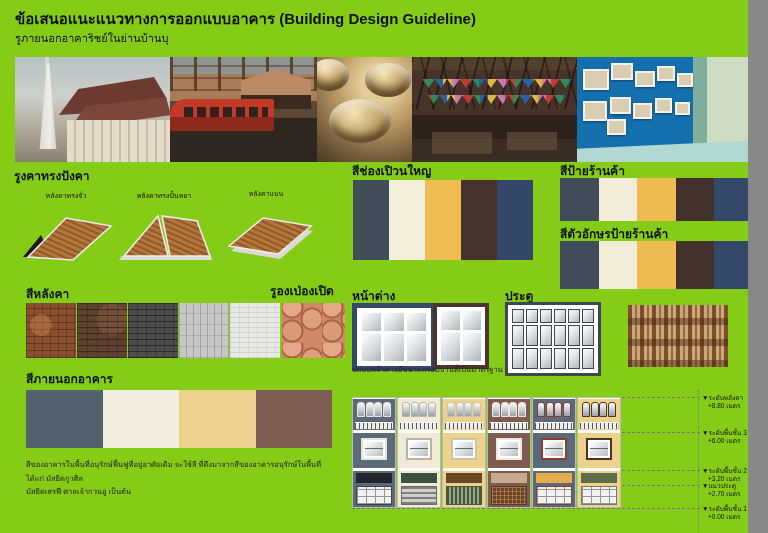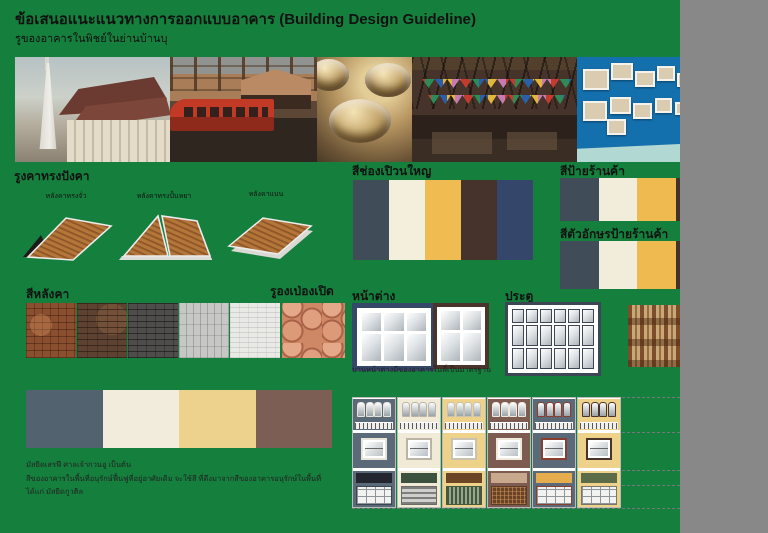--- a/index.html
+++ b/index.html
@@ -1,16 +1,16 @@
 <!DOCTYPE html>
 <html><head>
 <meta charset="utf-8">
 <style>
   html,body{margin:0;padding:0;background:#888;}
-  .canvas{position:relative;width:680px;height:533px;background:#15803d;overflow:hidden;
+  .canvas{position:relative;width:748px;height:533px;background:#84cc16;overflow:hidden;
           font-family:"Liberation Sans","DejaVu Sans",sans-serif;color:#111;}
   .abs{position:absolute;}
   .h1{font-size:15px;font-weight:bold;}
   .h2{font-size:11px;}
   .sec{font-size:12px;font-weight:bold;}
   .cap{font-size:7.5px;line-height:1.8;color:#222;}
 
   
   .photos{left:15px;top:57px;width:738px;height:105px;display:flex;}
   .photo{position:relative;height:105px;overflow:hidden;flex:none;}
@@ -89,21 +89,21 @@
   .sh-green-stripes{background:repeating-linear-gradient(90deg,#45573f 0 2px,#95a68c 2px 4px);}
   .sh-brown-check{background-color:#6a4226;background-image:repeating-linear-gradient(90deg,rgba(220,160,100,.5) 0 1px,transparent 1px 4px),repeating-linear-gradient(0deg,rgba(220,160,100,.4) 0 1px,transparent 1px 4px);}
   .lvl-label{position:absolute;left:350px;width:66px;font-size:6.5px;line-height:1.25;color:#111;}
 </style>
 </head>
 <body>
 
 <div class="canvas">
 
   <div class="abs h1" style="left:15px;top:7px;">ข้อเสนอแนะแนวทางการออกแบบอาคาร (Building Design Guideline)</div>
-  <div class="abs h2" style="left:15px;top:29px;">รูของอาคารในพิชย์ในย่านบ้านบุ</div>
+  <div class="abs h2" style="left:15px;top:29px;">รูภายนอกอาคาริชย์ในย่านบ้านบุ</div>
 
   <div class="abs photos">
     <div class="photo ph-temple">
       <div class="pagoda-tip"></div>
       <div class="pagoda"></div>
       <div class="temple-roof"></div>
       <div class="temple-roof2"></div>
       <div class="temple-wall"></div>
     </div>
     <div class="photo ph-train">
@@ -177,29 +177,30 @@
   <div class="abs texrow" style="left:26px;top:303px;">
       <div class="tex tex-rust-brick"></div>
       <div class="tex tex-brown-shingle"></div>
       <div class="tex tex-dark-gray-shingle"></div>
       <div class="tex tex-light-gray-tile"></div>
       <div class="tex tex-white-tile"></div>
     </div>
   <div class="abs sec" style="left:270px;top:281px;">รูองเป่องเปิด</div>
   <div class="abs tex tex-terracotta-fish-scale" style="left:282px;top:303px;width:63px;"></div>
 
+  <div class="abs sec" style="left:26px;top:369px;">สีภายนอกอาคาร</div>
   <div class="abs swrow" style="left:26px;top:390px;width:306px;height:58px;">
       <div class="sw" style="background: rgb(83, 98, 111);"></div>
       <div class="sw" style="background: rgb(241, 236, 219);"></div>
       <div class="sw" style="background: rgb(236, 210, 141);"></div>
       <div class="sw" style="background: rgb(124, 94, 85);"></div>
     </div>
   <div class="abs cap" style="left:26px;top:458px;width:315px;">
+    <div>สีของอาคารในพื้นที่อนุรักษ์ฟื้นฟูที่อยู่อาศัยเดิม จะใช้สี ที่ดึงมาจากสีของอาคารอนุรักษ์ในพื้นที่ ได้แก่ มัสยิดกูวติล</div>
     <div>มัสยิดเสรฟี ศาลเจ้ากวนอู เป็นต้น</div>
-    <div>สีของอาคารในพื้นที่อนุรักษ์ฟื้นฟูที่อยู่อาศัยเดิม จะใช้สี ที่ดึงมาจากสีของอาคารอนุรักษ์ในพื้นที่ ได้แก่ มัสยิดกูวติล</div>
   </div>
 
   <div class="abs sec" style="left:352px;top:161px;">สีช่องเปิวนใหญ</div>
   <div class="abs swrow" style="left:353px;top:180px;width:180px;height:80px;">
       <div class="sw" style="background: rgb(65, 76, 89);"></div>
       <div class="sw" style="background: rgb(244, 238, 221);"></div>
       <div class="sw" style="background: rgb(240, 188, 82);"></div>
       <div class="sw" style="background: rgb(70, 52, 44);"></div>
       <div class="sw" style="background: rgb(52, 71, 107);"></div>
     </div>
@@ -234,21 +235,21 @@
   </div>
   <div class="winbox" style="left: 433px; top: 303px; width: 48px; height: 58px; border: 4px solid rgb(74, 52, 44);" id="win2">
     <div class="panes" style="grid-template-columns:1fr 1fr;grid-template-rows:2fr 3fr;padding:4px;">
       <div class="pane"></div>
         <div class="pane"></div>
       <div class="pane"></div>
         <div class="pane"></div>
     </div>
   </div>
   <div class="abs cap" style="left:352px;top:364px;width:190px;line-height:1.7;">
-    <div>บานหน้าต่างมีของอาคารในพี่เป็นมาตรฐาน</div>
+    <div>ปแบบหล้าต่างมีขนาดกรอบบานที่เป็นมาตรฐาน</div>
   </div>
 
   <div class="abs sec" style="left:505px;top:286px;">ประตู</div>
   <div class="winbox" style="left: 505px; top: 302px; width: 90px; height: 68px; border: 3px solid rgb(60, 70, 84);" id="doorgrid">
     <div class="panes" style="grid-template-columns:repeat(6,1fr);grid-template-rows:2fr 3fr 3fr;padding:4px;gap:2px;">
         <div class="pane" style="border: 1px solid rgb(60, 70, 84);"></div>
         <div class="pane" style="border: 1px solid rgb(60, 70, 84);"></div>
         <div class="pane" style="border: 1px solid rgb(60, 70, 84);"></div>
         <div class="pane" style="border: 1px solid rgb(60, 70, 84);"></div>
         <div class="pane" style="border: 1px solid rgb(60, 70, 84);"></div>

